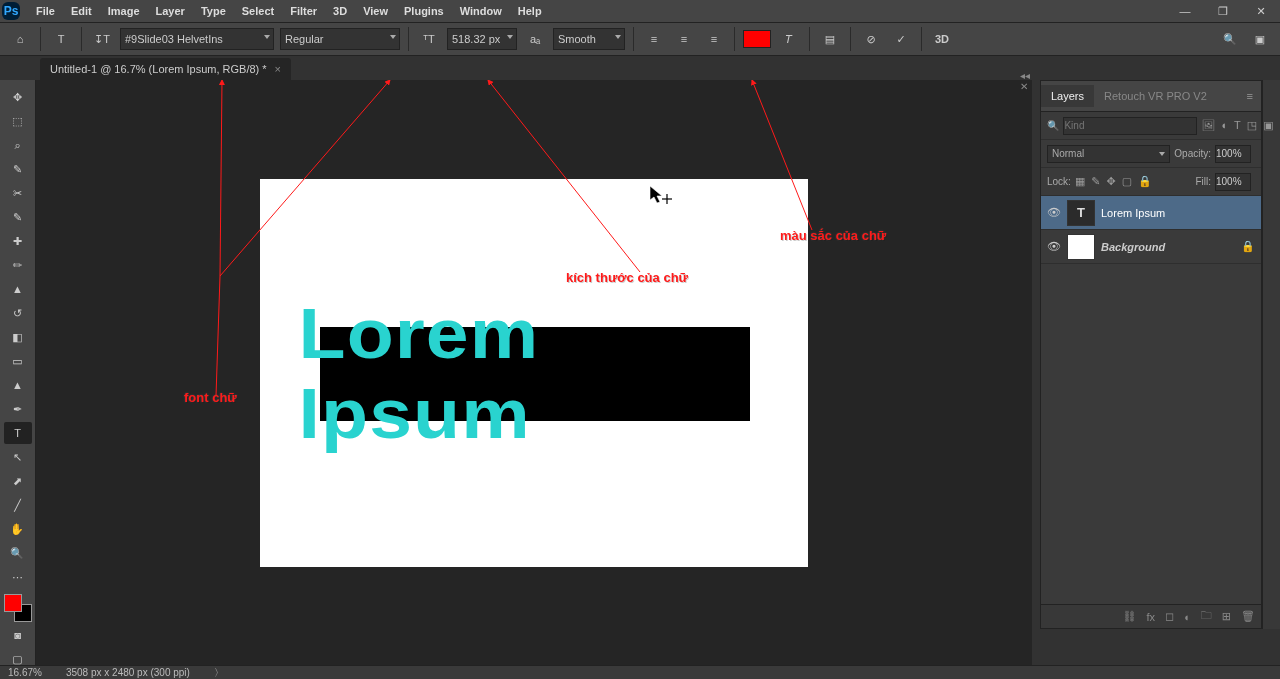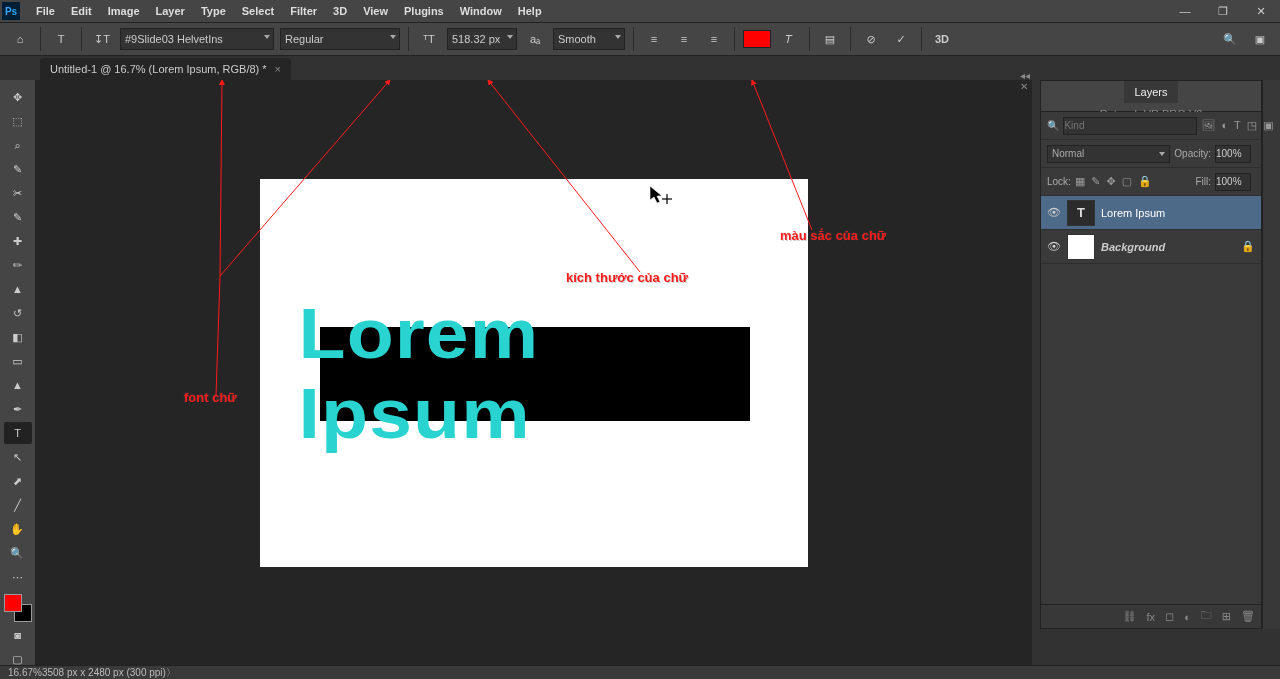--- a/index.html
+++ b/index.html
@@ -1,18 +1,18 @@
 <!DOCTYPE html>
 <html><head>
 <meta charset="utf-8">
 <style>
 * { margin: 0; padding: 0; box-sizing: border-box; font-family: "Segoe UI", Tahoma, sans-serif; user-select: none; }
 body { width: 1280px; height: 679px; background: #323232; overflow: hidden; position: relative; color: #ccc; font-size: 11px; }
 .menubar { height: 22px; background: #454545; display: flex; align-items: center; padding-left: 2px; }
-.menubar .ps-logo { width: 18px; height: 18px; background: #001e36; color: #31a8ff; font-weight: bold; font-size: 10px; display: flex; align-items: center; justify-content: center; border-radius: 0; margin-right: 8px; }
+.menubar .ps-logo { width: 18px; height: 18px; background: #001e36; color: #31a8ff; font-weight: bold; font-size: 12px; display: flex; align-items: center; justify-content: center; border-radius: 6px; margin-right: 8px; }
 .menubar .menu-item { padding: 3px 8px; color: #ddd; cursor: default; font-weight: bold; }
 .menubar .win-controls { margin-left: auto; display: flex; }
 .menubar .win-btn { width: 38px; height: 22px; display: flex; align-items: center; justify-content: center; color: #ccc; }
 .optbar { height: 34px; background: #454545; border-top: 1px solid #222; border-bottom: 1px solid #222; display: flex; align-items: center; padding: 0 8px; gap: 6px; }
 .opt-icon { width: 24px; height: 24px; display: flex; align-items: center; justify-content: center; color: #ccc; }
 .opt-sep { width: 1px; height: 24px; background: #2a2a2a; margin: 0 2px; }
 .opt-dd { background: #333; border: 1px solid #222; height: 22px; display: flex; align-items: center; padding: 0 4px; position: relative; }
 .opt-dd .caret { position: absolute; right: 3px; top: 6px; border-left: 3px solid transparent; border-right: 3px solid transparent; border-top: 4px solid #aaa; }
 .color-swatch { width: 28px; height: 18px; border: 1px solid #222; }
 .optbar .spacer { flex: 1; }
@@ -26,40 +26,40 @@
 .fgbg .fg { position: absolute; top: 0; left: 0; width: 18px; height: 18px; background: #ff0000; border: 1px solid #999; }
 .fgbg .bg { position: absolute; bottom: 0; right: 0; width: 18px; height: 18px; background: #000; border: 1px solid #999; }
 .canvas-area { position: absolute; left: 36px; right: 248px; top: 80px; bottom: 14px; background: #252525; overflow: hidden; }
 .artboard { position: absolute; background: #fff; width: 548px; height: 388px; left: 50%; top: 50%; transform: translate(-50%, -50%); }
 .text-block { position: absolute; left: 60px; top: 148px; width: 430px; height: 94px; background: #000; display: flex; align-items: center; justify-content: center; }
 .text-block span { font-family: Impact, "Arial Black", sans-serif; font-size: 70px; color: #29d3cf; letter-spacing: 1px; font-weight: 900; transform: scaleX(1.1); }
 .anno { position: absolute; color: #ff1a1a; font-weight: bold; text-shadow: 1px 1px 0 rgba(0,0,0,.2), 0 0 2px #fff3; font-size: 13px; white-space: nowrap; }
 svg.arrows { position: absolute; left: 0; top: 0; pointer-events: none; }
 .panel-right { position: absolute; right: 18px; top: 80px; width: 222px; bottom: 50px; background: #454545; display: flex; flex-direction: column; border: 1px solid #222; }
 .mini-strip-right { position: absolute; right: 0; top: 80px; width: 18px; bottom: 50px; background: #383838; border-left: 1px solid #222; }
-.panel-tabs { height: 31px; display: flex; align-items: center; border-bottom: 1px solid #222; flex-direction: column; }
+.panel-tabs { height: 31px; display: flex; align-items: center; border-bottom: 1px solid #222; }
 .panel-tab { padding: 5px 10px; color: #888; font-size: 11px; }
 .panel-tab.active { color: #eee; background: #383838; }
 .panel-tab-menu { margin-left: auto; padding: 0 8px; color: #999; }
 .panel-row { height: 28px; display: flex; align-items: center; padding: 0 6px; gap: 4px; border-bottom: 1px solid #2e2e2e; background: #3a3a3a; font-size: 10px; color: #aaa; }
 .panel-row .sm-dd { background: #333; border: 1px solid #222; height: 18px; flex: 1; display: flex; align-items: center; padding: 0 4px; position: relative; }
 .panel-row .sm-dd .caret { border-left: 3px solid transparent; border-right: 3px solid transparent; border-top: 4px solid #aaa; position: absolute; right: 4px; top: 6px; }
 .panel-row input.pct { width: 36px; height: 18px; background: #333; border: 1px solid #222; color: #ccc; font-size: 10px; }
 .p-icons { display: flex; gap: 6px; color: #999; font-size: 11px; }
 .layers-list { flex: 1; background: #3a3a3a; overflow: auto; }
 .layer { display: flex; align-items: center; height: 34px; border-bottom: 1px solid #2e2e2e; padding: 0 6px; gap: 6px; }
 .layer.active { background: #4d6a88; color: #fff; }
 .eye { width: 14px; height: 14px; color: #ccc; }
 .thumb { width: 28px; height: 26px; background: #fff; border: 1px solid #333; display: flex; align-items: center; justify-content: center; font-size: 13px; font-weight: bold; }
 .thumb.tt { background: #2b2b2b; color: #ddd; }
 .layer .name { font-size: 11px; }
 .layer .name.italic { font-style: italic; font-weight: bold; }
 .layer .lock { margin-left: auto; color: #aaa; }
 .panel-foot { height: 24px; background: #383838; display: flex; align-items: center; justify-content: flex-end; padding: 0 6px; gap: 10px; color: #888; border-top: 1px solid #222; }
-.statusbar { position: absolute; bottom: 0; left: 0; right: 0; height: 14px; background: #3a3a3a; display: flex; align-items: center; padding: 0 8px; color: #bbb; font-size: 10px; border-top: 1px solid #222; }
+.statusbar { position: absolute; bottom: 0; left: 0; right: 0; height: 14px; background: #3a3a3a; display: flex; align-items: center; padding: 0 8px; gap: 24px; color: #bbb; font-size: 10px; border-top: 1px solid #222; }
 .collapse-handle { position: absolute; right: 240px; top: 70px; width: 20px; display: flex; gap: 4px; justify-content: flex-end; color: #888; font-size: 10px; }
 .cursor-arrow { position: absolute; pointer-events: none; }
 </style>
 </head>
 <body>
 
 <div class="menubar">
   <div class="ps-logo">Ps</div>
   <div class="menu-item">File</div>
   <div class="menu-item">Edit</div>

